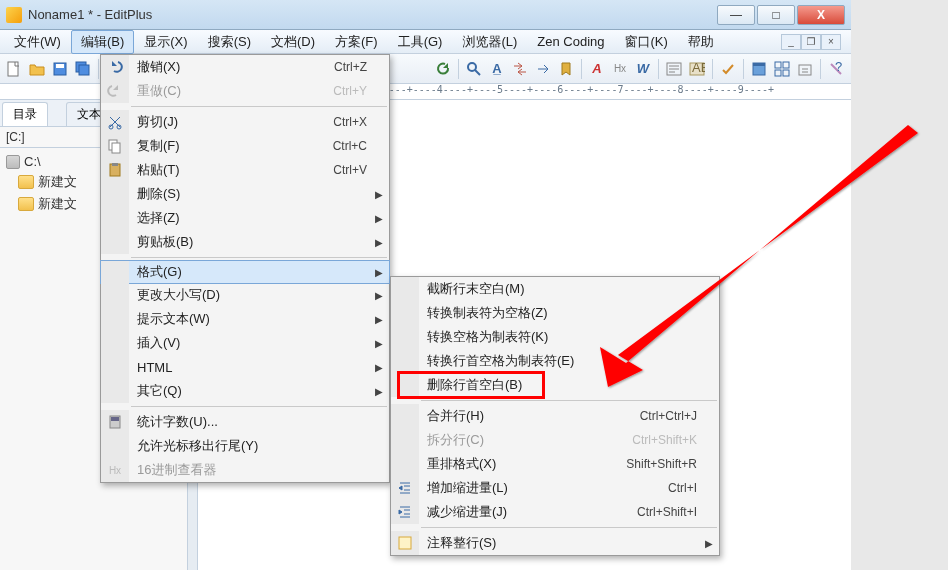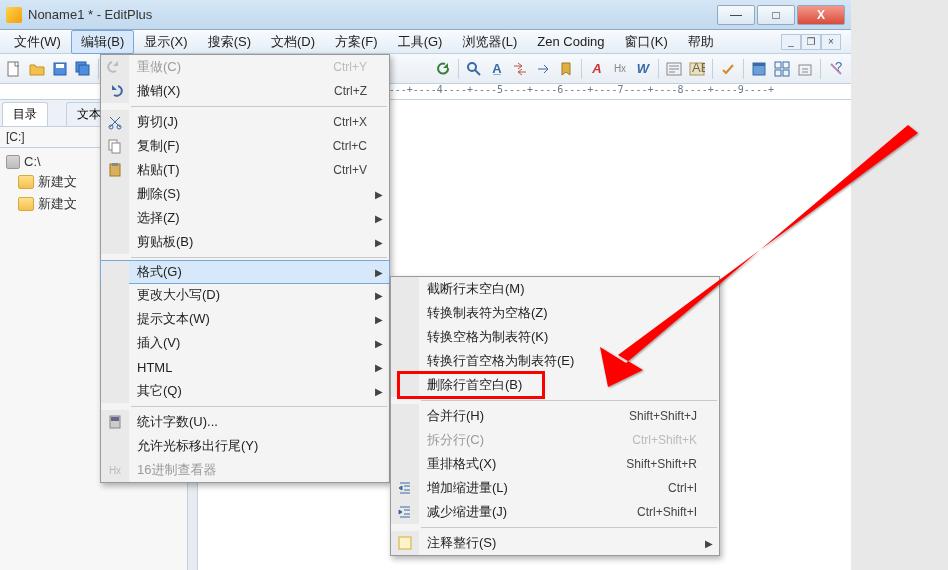--- a/index.html
+++ b/index.html
@@ -230,37 +230,37 @@
     <div class="splitter"></div>
     <div class="editor">
       <div class="caret"></div>
     </div>
   </div>
 
   <div class="menu" style="top:54px; left:100px; width:290px;">
     <div class="row">
         <div class="gut">
           <svg width="16" height="16">
+            <path d="M11 3a5 5 0 1 1-4 9" fill="none" stroke="#3a6aa5" stroke-width="2"></path>
+            <path d="M5 2v5h5z" fill="#3a6aa5"></path>
+          </svg>
+        </div>
+        <div class="lbl">撤销(X)</div>
+        <div class="accel">Ctrl+Z</div>
+        <div class="arrow"></div>
+      </div>
+    <div class="row">
+        <div class="gut">
+          <svg width="16" height="16">
             <path d="M5 3a5 5 0 1 0 4 9" fill="none" stroke="#bbb" stroke-width="2"></path>
             <path d="M11 2v5H6z" fill="#bbb"></path>
           </svg>
         </div>
         <div class="lbl dis">重做(C)</div>
         <div class="accel" style="color:#bbb">Ctrl+Y</div>
-        <div class="arrow"></div>
-      </div>
-    <div class="row">
-        <div class="gut">
-          <svg width="16" height="16">
-            <path d="M11 3a5 5 0 1 1-4 9" fill="none" stroke="#3a6aa5" stroke-width="2"></path>
-            <path d="M5 2v5h5z" fill="#3a6aa5"></path>
-          </svg>
-        </div>
-        <div class="lbl">撤销(X)</div>
-        <div class="accel">Ctrl+Z</div>
         <div class="arrow"></div>
       </div>
     <div class="sep"></div>
     <div class="row">
         <div class="gut">
           <svg width="16" height="16">
             <path d="M3 3l10 10M13 3L3 13" stroke="#3a6aa5"></path>
             <circle cx="4" cy="13" r="2" fill="none" stroke="#3a6aa5"></circle>
             <circle cx="12" cy="13" r="2" fill="none" stroke="#3a6aa5"></circle>
           </svg>
@@ -400,21 +400,21 @@
     <div class="row">
         <div class="gut"></div>
         <div class="lbl">删除行首空白(B)</div>
         <div class="accel"></div>
         <div class="arrow"></div>
       </div>
     <div class="sep"></div>
     <div class="row">
         <div class="gut"></div>
         <div class="lbl">合并行(H)</div>
-        <div class="accel">Shift+Shift+J</div>
+        <div class="accel">Ctrl+Ctrl+J</div>
         <div class="arrow"></div>
       </div>
     <div class="row">
         <div class="gut"></div>
         <div class="lbl dis">拆分行(C)</div>
         <div class="accel" style="color:#bbb">Ctrl+Shift+K</div>
         <div class="arrow"></div>
       </div>
     <div class="row">
         <div class="gut"></div>

